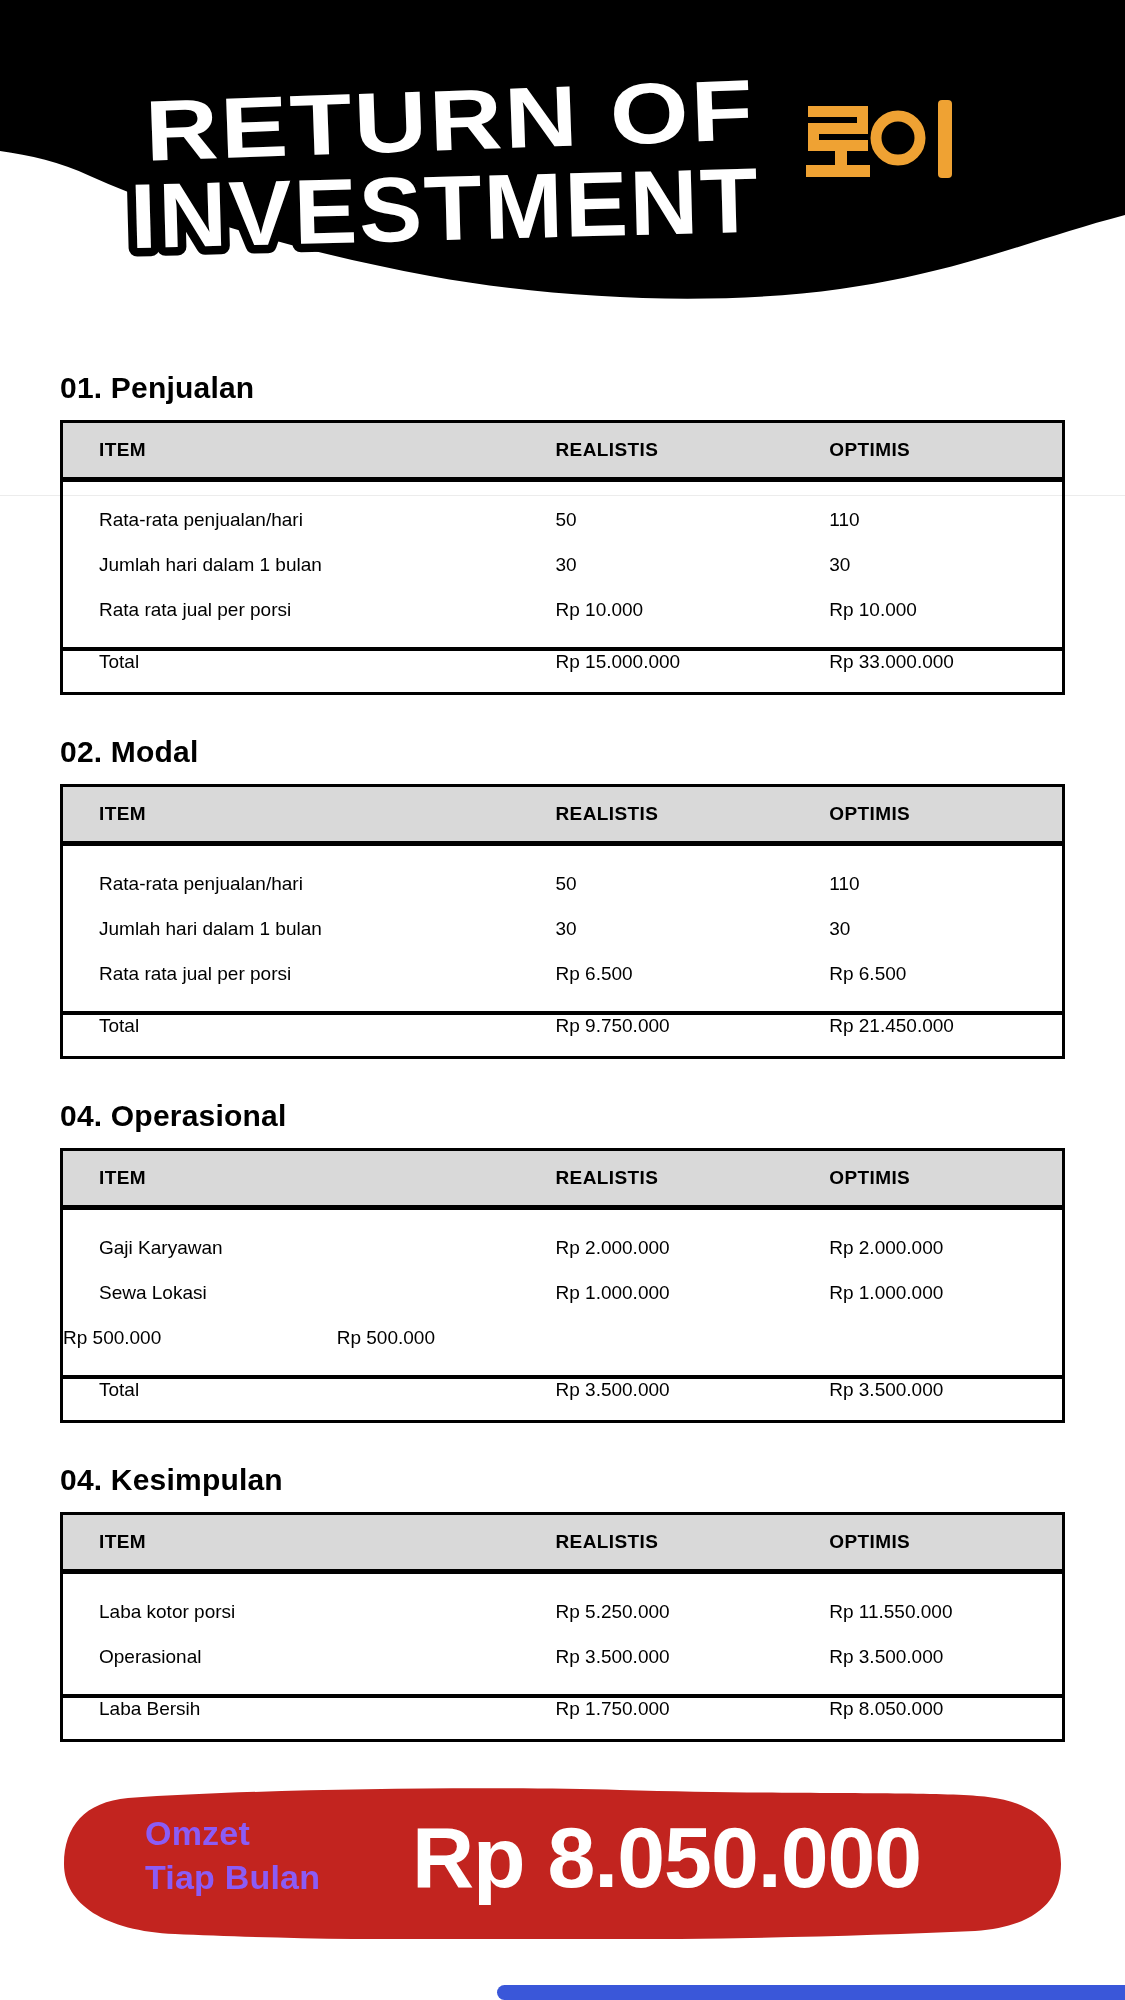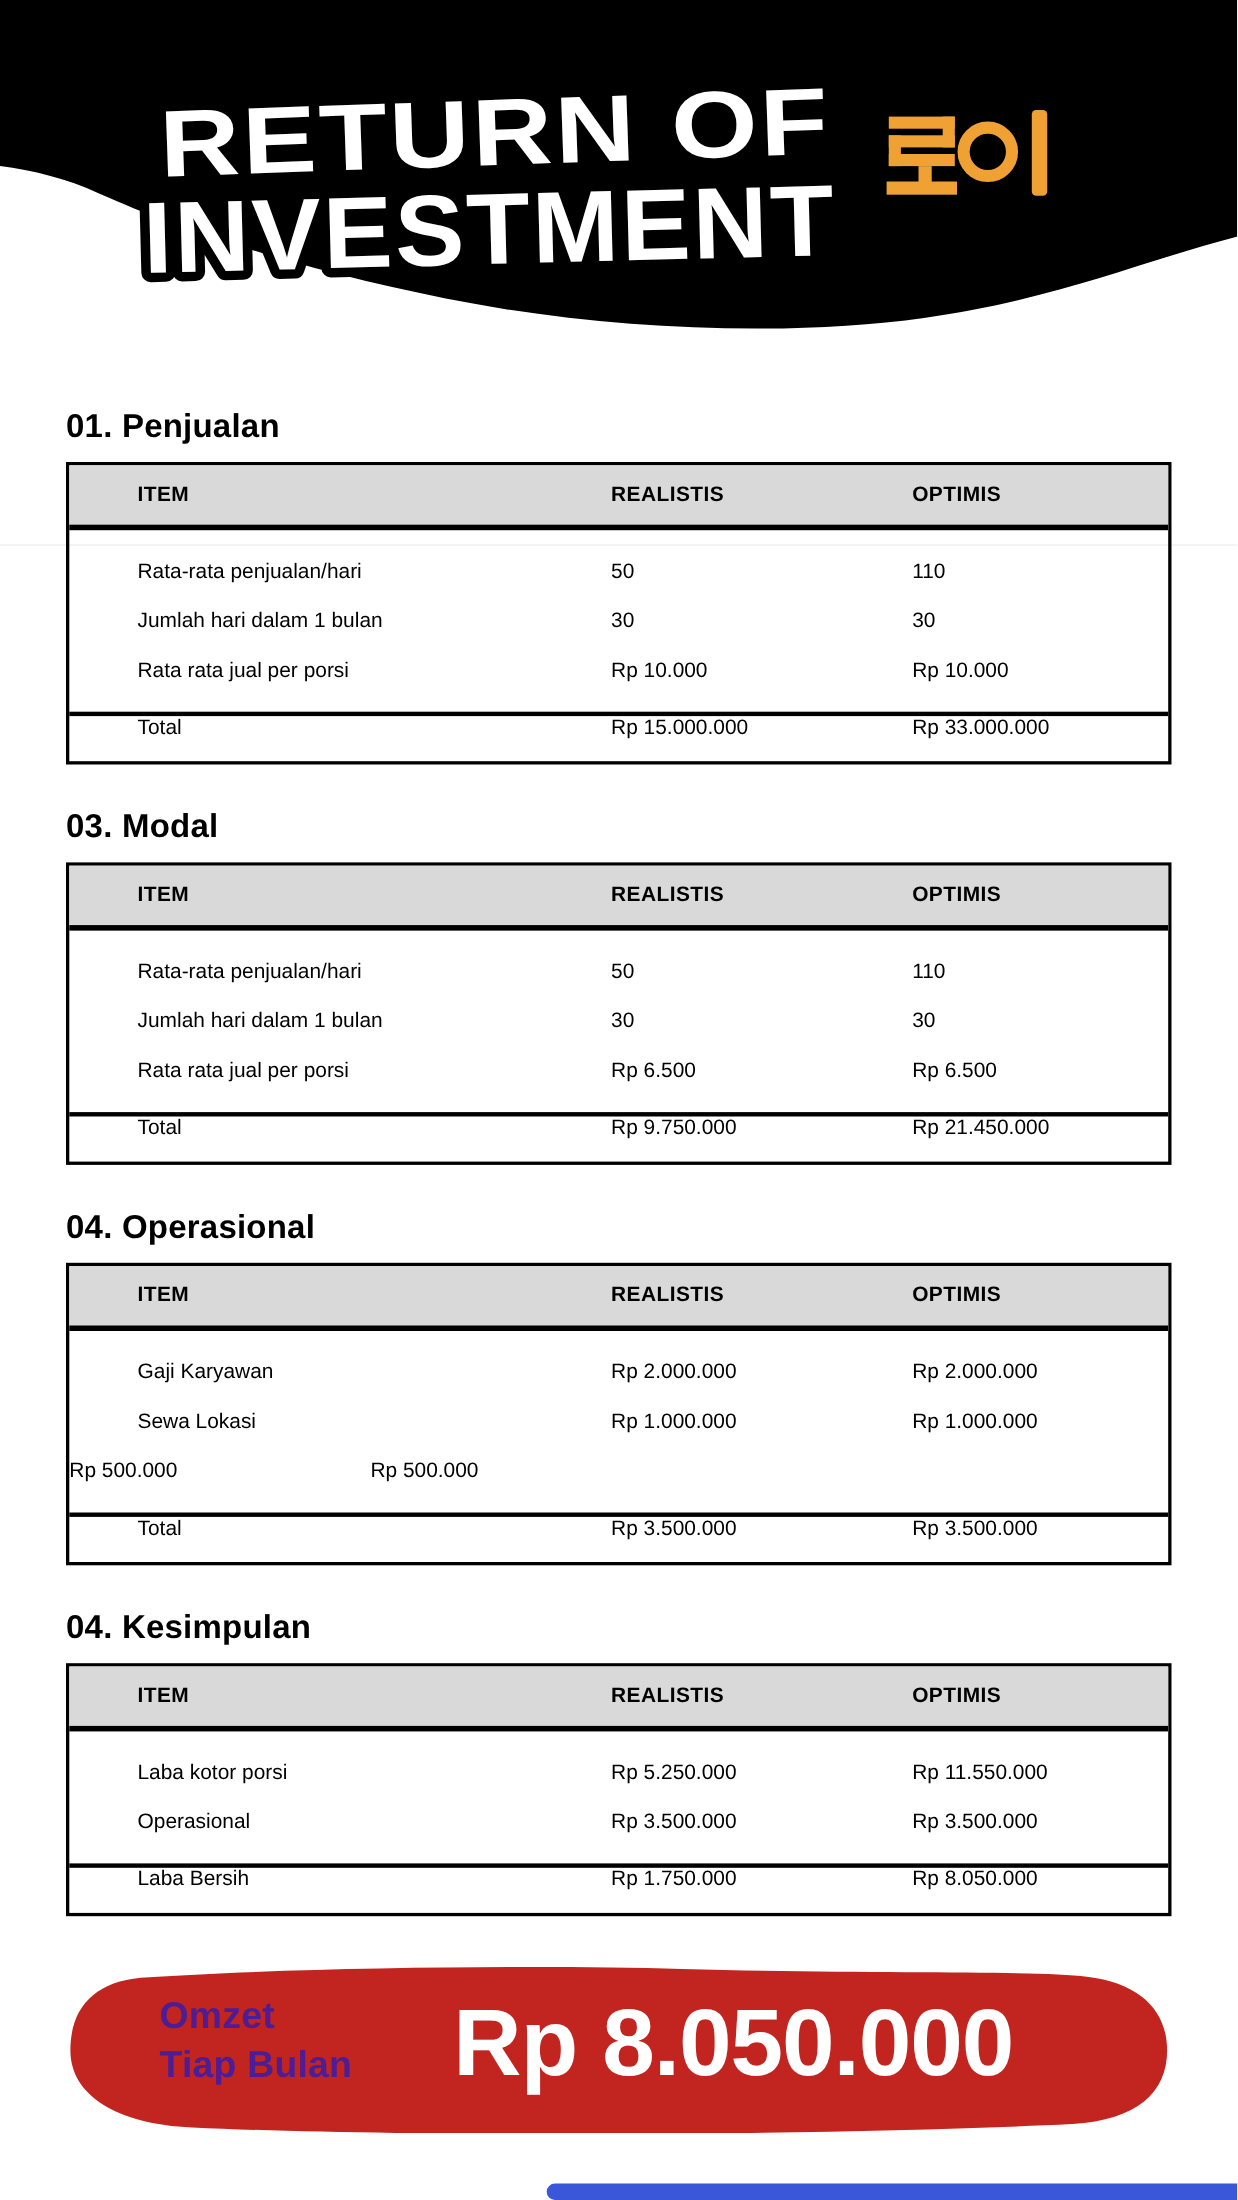--- a/index.html
+++ b/index.html
@@ -23,28 +23,28 @@
     margin:0 0 18px 0;letter-spacing:0.2px;
   }
   .tbl{border:3px solid #000;background:transparent;}
   .thead{
     height:54px;background:#d9d9d9;border-bottom:5px solid #000;
     display:flex;align-items:center;font-weight:bold;font-size:19px;letter-spacing:0.4px;
   }
   .tbody{padding:15px 0;}
   .trow{height:45px;display:flex;align-items:center;font-size:19px;}
   .ttotal{height:41px;border-top:4px solid #000;display:flex;align-items:flex-start;font-size:19px;}
-  .c1{width:49.3%;padding-left:62px;box-sizing:border-box;}
+  .c1{width:49.3%;padding-left:36px;box-sizing:border-box;}
   .c2{width:27.4%;}
   .c3{flex:1;}
   
   .banner{position:relative;width:1005px;height:155px;margin:36px 0 0 60px;}
   .banner svg{position:absolute;top:0;left:0;}
   .banner-label{
-    position:absolute;left:85px;top:27px;color:#4c1d95;font-weight:bold;
+    position:absolute;left:85px;top:27px;color:#8b5cf6;font-weight:bold;
     font-size:34px;line-height:44px;letter-spacing:0.2px;
   }
   .banner-amount{
     position:absolute;left:352px;top:13px;color:#fff;font-weight:bold;
     font-size:86px;line-height:120px;letter-spacing:-1px;white-space:nowrap;
   }
   
   .footer-bar{
     position:absolute;right:0;bottom:0;width:628px;height:15px;
     border-radius:10px 0 0 10px;z-index:3;
@@ -113,21 +113,21 @@
           </div>
         <div class="ttotal">
           <div class="c1">Total</div>
           <div class="c2">Rp 15.000.000</div>
           <div class="c3">Rp 33.000.000</div>
         </div>
       </div>
     </div>
 
     <div class="section">
-      <h2 class="section-heading">03. Modal</h2>
+      <h2 class="section-heading">02. Modal</h2>
       <div class="tbl">
         <div class="thead" style="background: rgb(217, 217, 217);">
           <div class="c1">ITEM</div>
           <div class="c2">REALISTIS</div>
           <div class="c3">OPTIMIS</div>
         </div>
         <div class="tbody">
 
         <div class="trow">
             <div class="c1">Rata-rata penjualan/hari</div>

